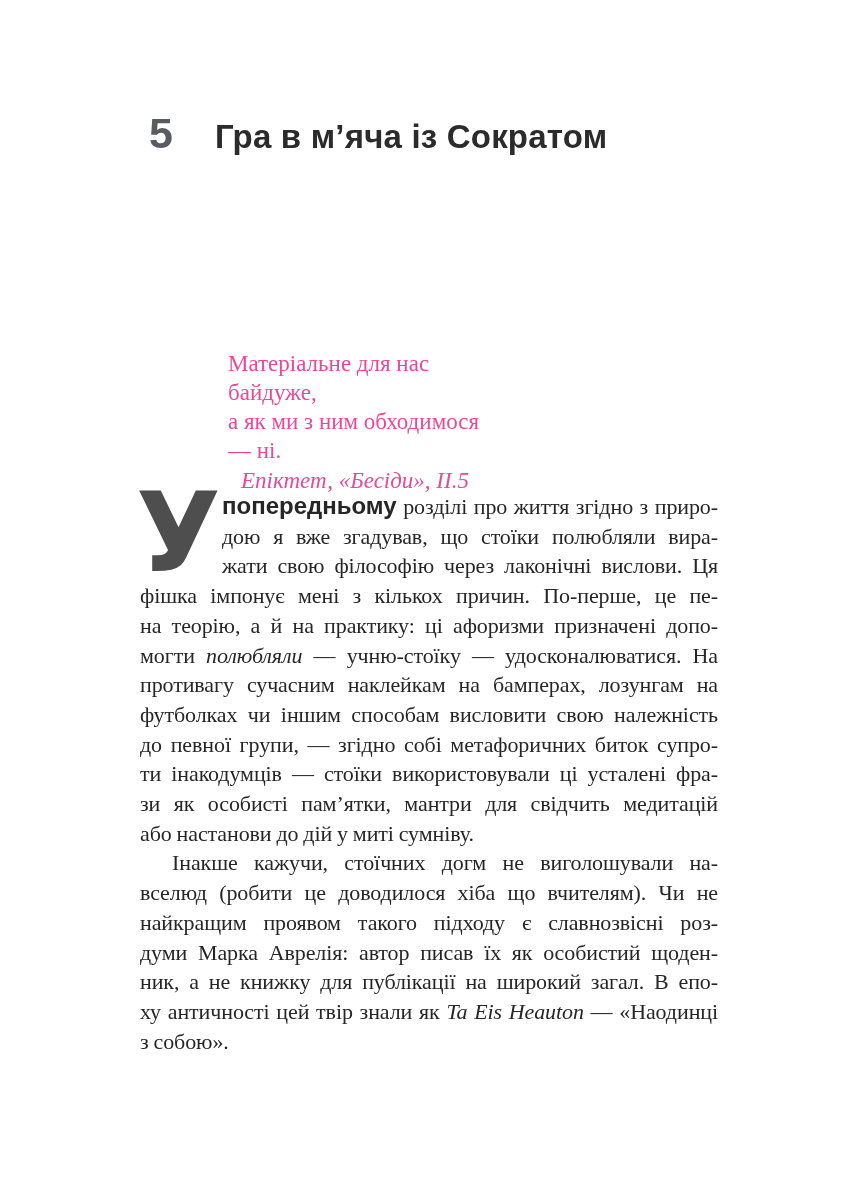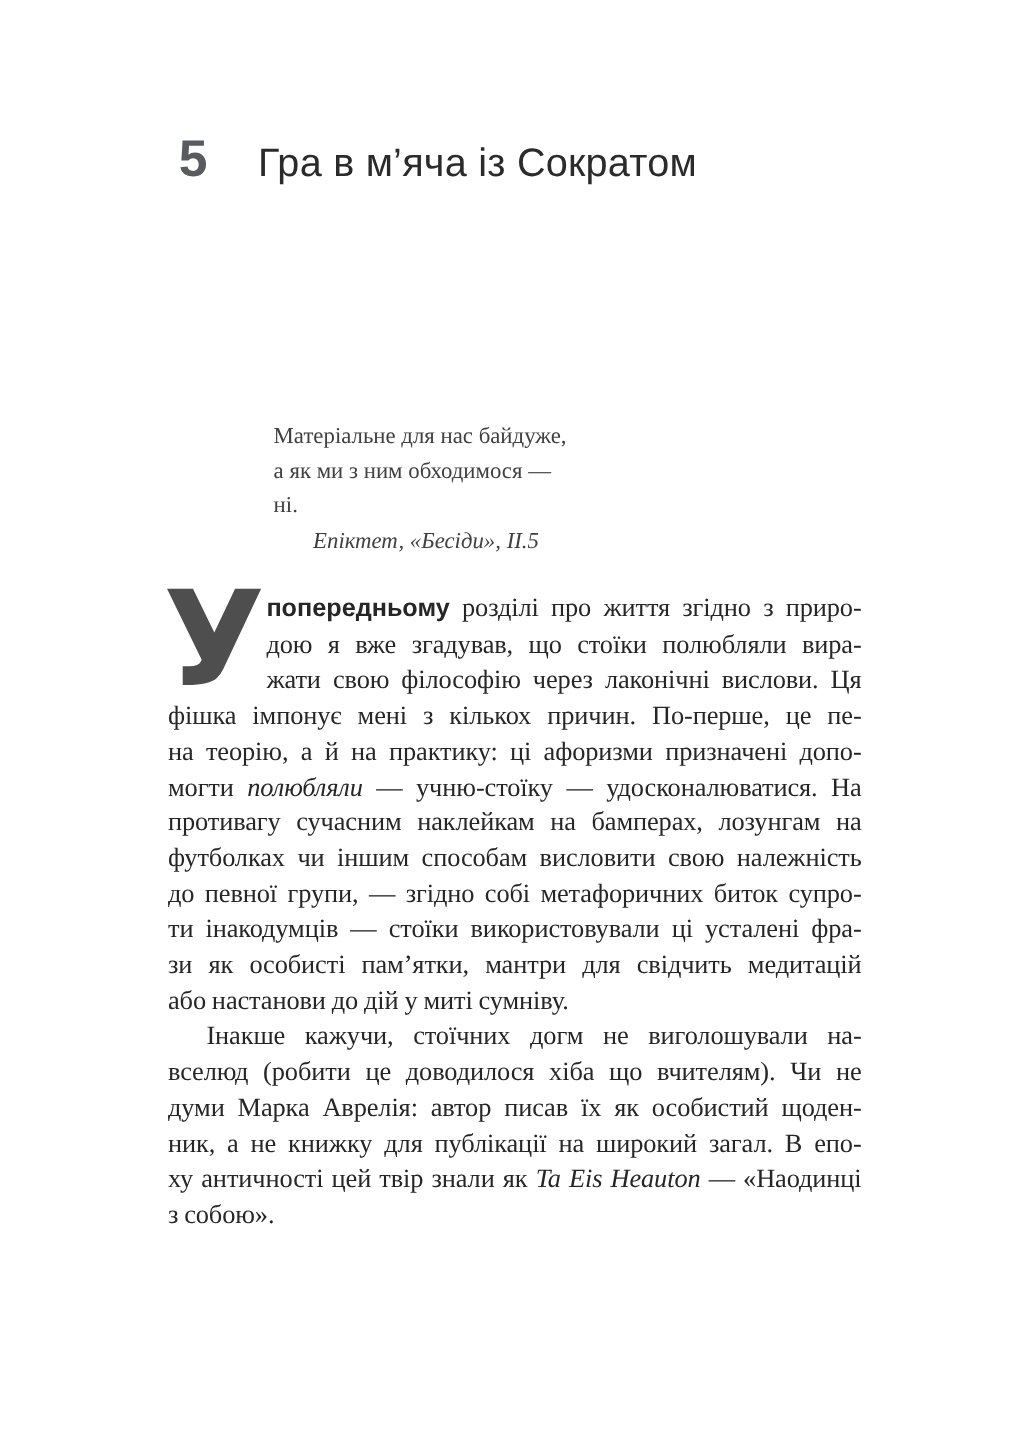--- a/index.html
+++ b/index.html
@@ -22,36 +22,36 @@
   }
   .chapter-number {
     font-family: "Liberation Sans", sans-serif;
     font-weight: bold;
     font-size: 43px;
     line-height: 1;
     color: #595b5e;
   }
   .chapter-title {
     font-family: "Liberation Sans", sans-serif;
-    font-weight: normal;
+    font-weight: bold;
     font-size: 33px;
     line-height: 1;
     color: #2b2b2b;
     margin: 0 0 0 42px;
     letter-spacing: 0.2px;
   }
   
   .epigraph {
     position: absolute;
     top: 349px;
     left: 228px;
     width: 254px;
-    font-size: 19px;
+    font-size: 23px;
     line-height: 29px;
-    color: #404040;
+    color: #ec4899;
   }
   .epigraph-line { text-align: left; }
   .epigraph-attribution {
     font-style: italic;
     text-align: center;
     margin-top: 1px;
   }
   
   .prose {
     position: absolute;
@@ -77,21 +77,21 @@
   }
   .jline {
     text-align: justify;
     text-align-last: justify;
   }
   .endline { text-align-last: left; }
   .indent { text-indent: 32px; }
   .lead {
     font-family: "Liberation Sans", sans-serif;
     font-weight: bold;
-    font-size: 21px;
+    font-size: 24px;
     letter-spacing: 0;
   }
   .it { font-style: italic; }
 </style>
 </head>
 <body>
 
 <div class="page">
 
   <header class="chapter-header">
@@ -119,20 +119,21 @@
       <div class="jline">футболках чи іншим способам висловити свою належність</div>
       <div class="jline">до певної групи, — згідно собі метафоричних биток супро-</div>
       <div class="jline">ти інакодумців — стоїки використовували ці усталені фра-</div>
       <div class="jline">зи як особисті пам’ятки, мантри для свідчить медитацій</div>
       <div class="jline endline">або настанови до дій у миті сумніву.</div>
     </div>
 
     <div>
       <div class="jline indent">Інакше кажучи, стоїчних догм не виголошували на-</div>
       <div class="jline">вселюд (робити це доводилося хіба що вчителям). Чи не</div>
+      <div class="jline">найкращим проявом такого підходу є славнозвісні роз-</div>
       <div class="jline">думи Марка Аврелія: автор писав їх як особистий щоден-</div>
       <div class="jline">ник, а не книжку для публікації на широкий загал. В епо-</div>
       <div class="jline"><span>ху античності цей твір знали як </span><span class="it">Ta Eis Heauton</span><span> — «Наодинці</span></div>
       <div class="jline endline">з собою».</div>
     </div>
   </main>
 
 </div>
 
 </body></html>

